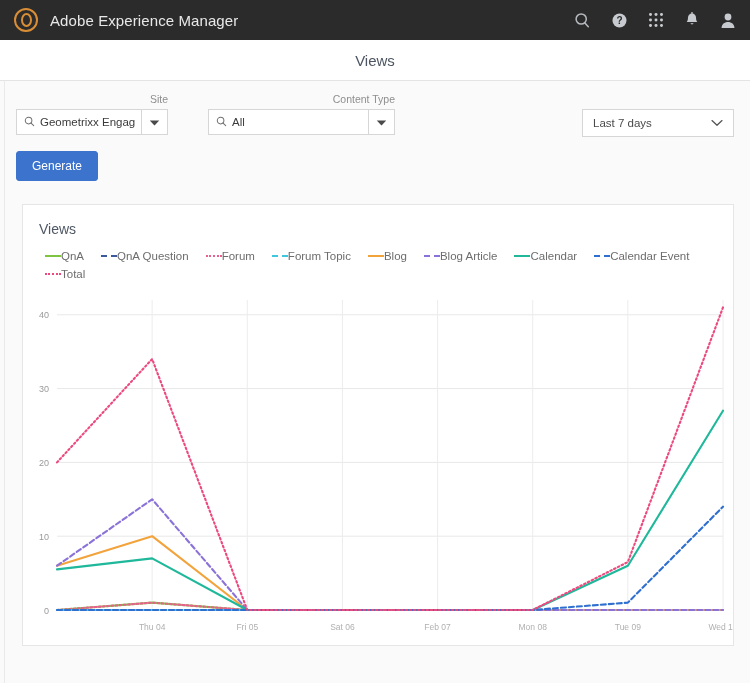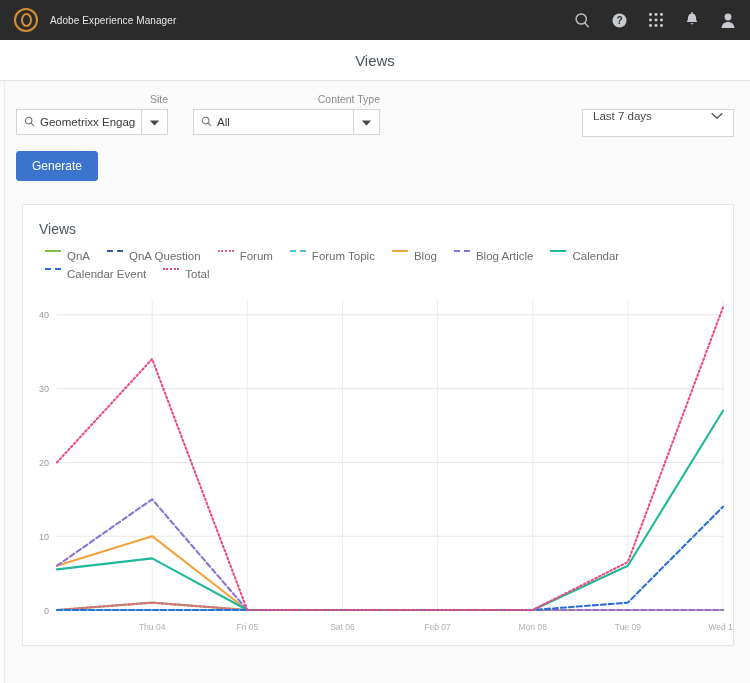--- a/index.html
+++ b/index.html
@@ -27,21 +27,21 @@
     display: flex; align-items: center; justify-content: center;
     flex: 0 0 auto;
   }
   .brand-logo .inner {
     width: 11px; height: 14px;
     border: 2px solid #d98e36;
     border-radius: 50%;
   }
   .brand-title {
     color: #e8e8e8;
-    font-size: 10px;
+    font-size: 15px;
     margin-left: 12px;
     letter-spacing: .1px;
     white-space: nowrap;
   }
   .topbar-right {
     margin-left: auto;
     display: flex;
     align-items: center;
     gap: 20px;
   }
@@ -111,31 +111,31 @@
     white-space: nowrap;
     overflow: hidden;
   }
   .combo .drop {
     width: 27px;
     border: 1px solid #d6d6d6;
     background: #fff;
     display: flex; align-items: center; justify-content: center;
     cursor: pointer;
   }
-  .field.ct { margin-left: 25px; }
+  .field.ct { margin-left: 40px; }
   .field.ct .combo { width: 187px; }
 
   .daterange {
     margin-left: auto;
     margin-top: 16px;
     width: 152px; height: 28px;
     border: 1px solid #d6d6d6;
     background: #fff;
     display: flex;
-    align-items: flex-start;
+    align-items: center;
     padding: 0 10px;
     cursor: pointer;
   }
   .daterange span {
     font-size: 11.5px;
     color: #4a4a4a;
   }
   .daterange .chev { margin-left: auto; }
 
   .generate-row { padding: 14px 28px 0 16px; }
@@ -171,22 +171,22 @@
     display: flex;
     flex-wrap: wrap;
     padding: 13px 0 0 22px;
     align-items: center;
     column-gap: 17px;
     row-gap: 6px;
     max-width: 700px;
   }
   .legend-item {
     display: flex;
-    align-items: flex-start;
-    gap: 6px;
+    align-items: center;
+    gap: 0;
     cursor: pointer;
   }
   .legend-item .swatch { width: 16px; height: 3px; flex: 0 0 auto; }
   .legend-item .lbl { font-size: 11.5px; color: #6d6d6d; white-space: nowrap; }
 
   
   .plot-wrap { position: relative; margin-top: 8px; }
   .plot-wrap svg { display: block; }
 </style>
 </head>

